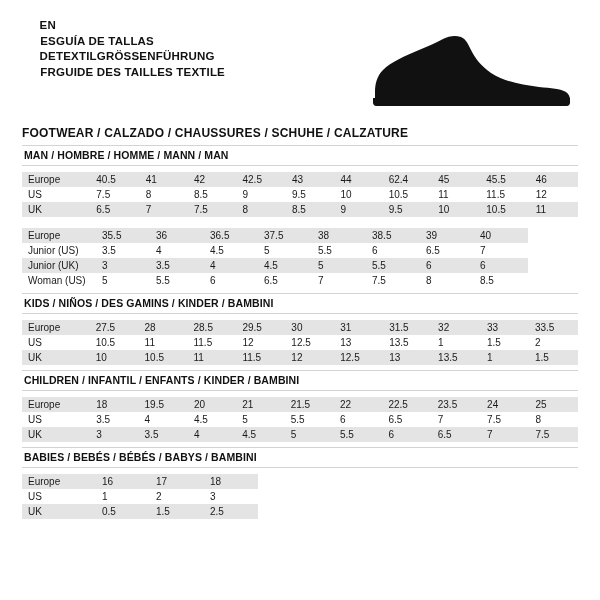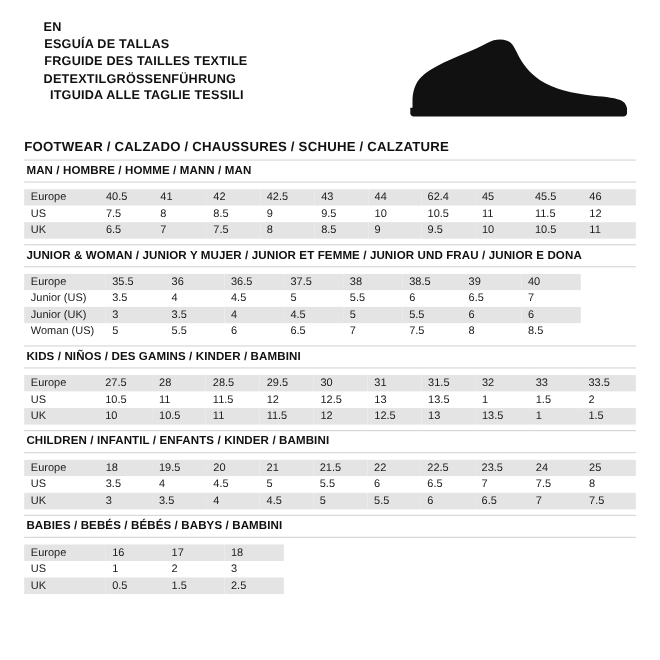--- a/index.html
+++ b/index.html
@@ -108,30 +108,26 @@
   <div class="header">
     <div class="lang-block">
         <div class="lang-row">
           <span class="lang-code">EN</span>
         </div>
         <div class="lang-row">
           <span class="lang-code">ES</span>
           <span class="lang-title">GUÍA DE TALLAS</span>
         </div>
         <div class="lang-row">
-          <span class="lang-code">FR</span>
-          <span class="lang-title">GUIDE DES TAILLES TEXTILE</span>
-        </div>
-        <div class="lang-row">
           <span class="lang-code">DE</span>
           <span class="lang-title">TEXTILGRÖSSENFÜHRUNG</span>
         </div>
         <div class="lang-row">
-          <span class="lang-code">IT</span>
-          <span class="lang-title">GUIDA ALLE TAGLIE TESSILI</span>
+          <span class="lang-code">FR</span>
+          <span class="lang-title">GUIDE DES TAILLES TEXTILE</span>
         </div>
       </div>
     <div class="shoe-wrap">
       <svg viewBox="0 0 205 78" xmlns="http://www.w3.org/2000/svg" aria-hidden="true">
         <path fill="#111111" d="M8,60 C8,52 10,44 16,38 C24,30 38,24 52,18 C62,14 70,10 76,7 C82,4 88,3 94,5 C99,7 101,12 104,18 C108,26 114,34 124,41 C136,49 154,53 172,55 C184,56 194,57 199,60 C202,62 203,65 203,68 L203,70 L8,70 Z"></path>
         <path fill="#111111" d="M6,66 L203,66 L203,71 C203,72.5 201.5,74 200,74 L9,74 C7.5,74 6,72.5 6,71 Z"></path>
       </svg>
     </div>
   </div>
 
@@ -192,21 +188,20 @@
               <td>9</td>
               <td>9.5</td>
               <td>10</td>
               <td>10.5</td>
               <td>11</td>
             </tr>
           </tbody>
         </table>
       </div>
       <div class="section">
-        <div class="section-title">JUNIOR &amp; WOMAN / JUNIOR Y MUJER / JUNIOR ET FEMME / JUNIOR UND FRAU / JUNIOR E DONA</div>
         <div class="spacer-6"></div>
         <table class="size-table">
           <colgroup>
             <col style="width: 74px;">
             <col style="width: 54px;">
             <col style="width: 54px;">
             <col style="width: 54px;">
             <col style="width: 54px;">
             <col style="width: 54px;">
             <col style="width: 54px;">

